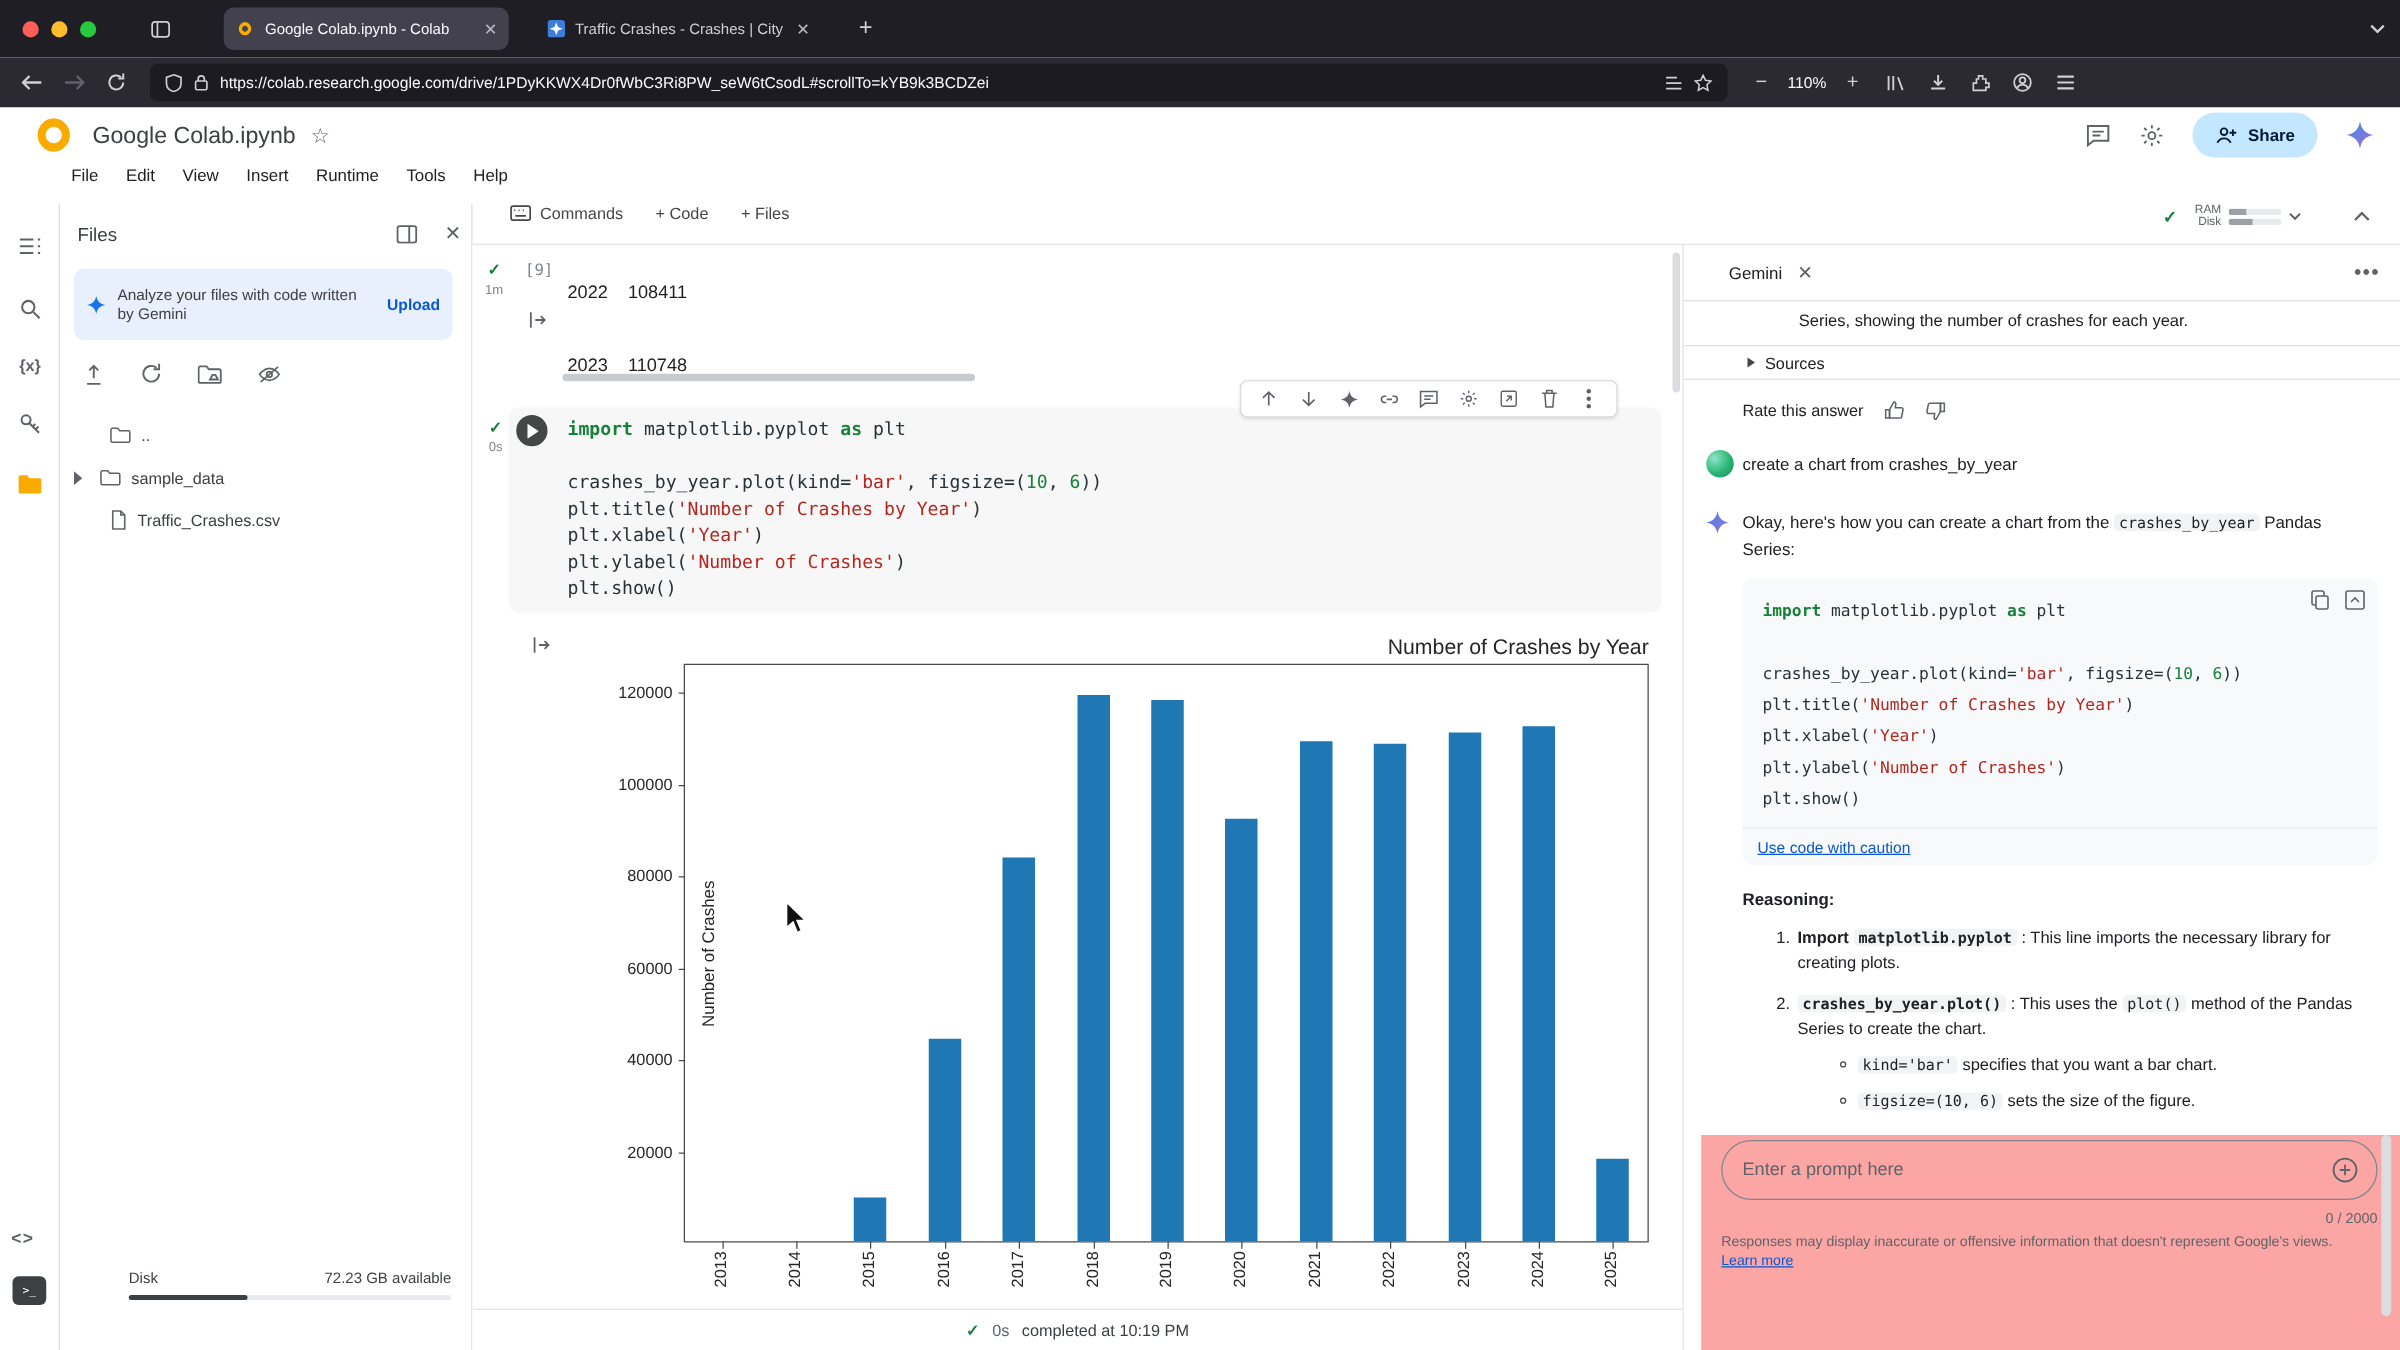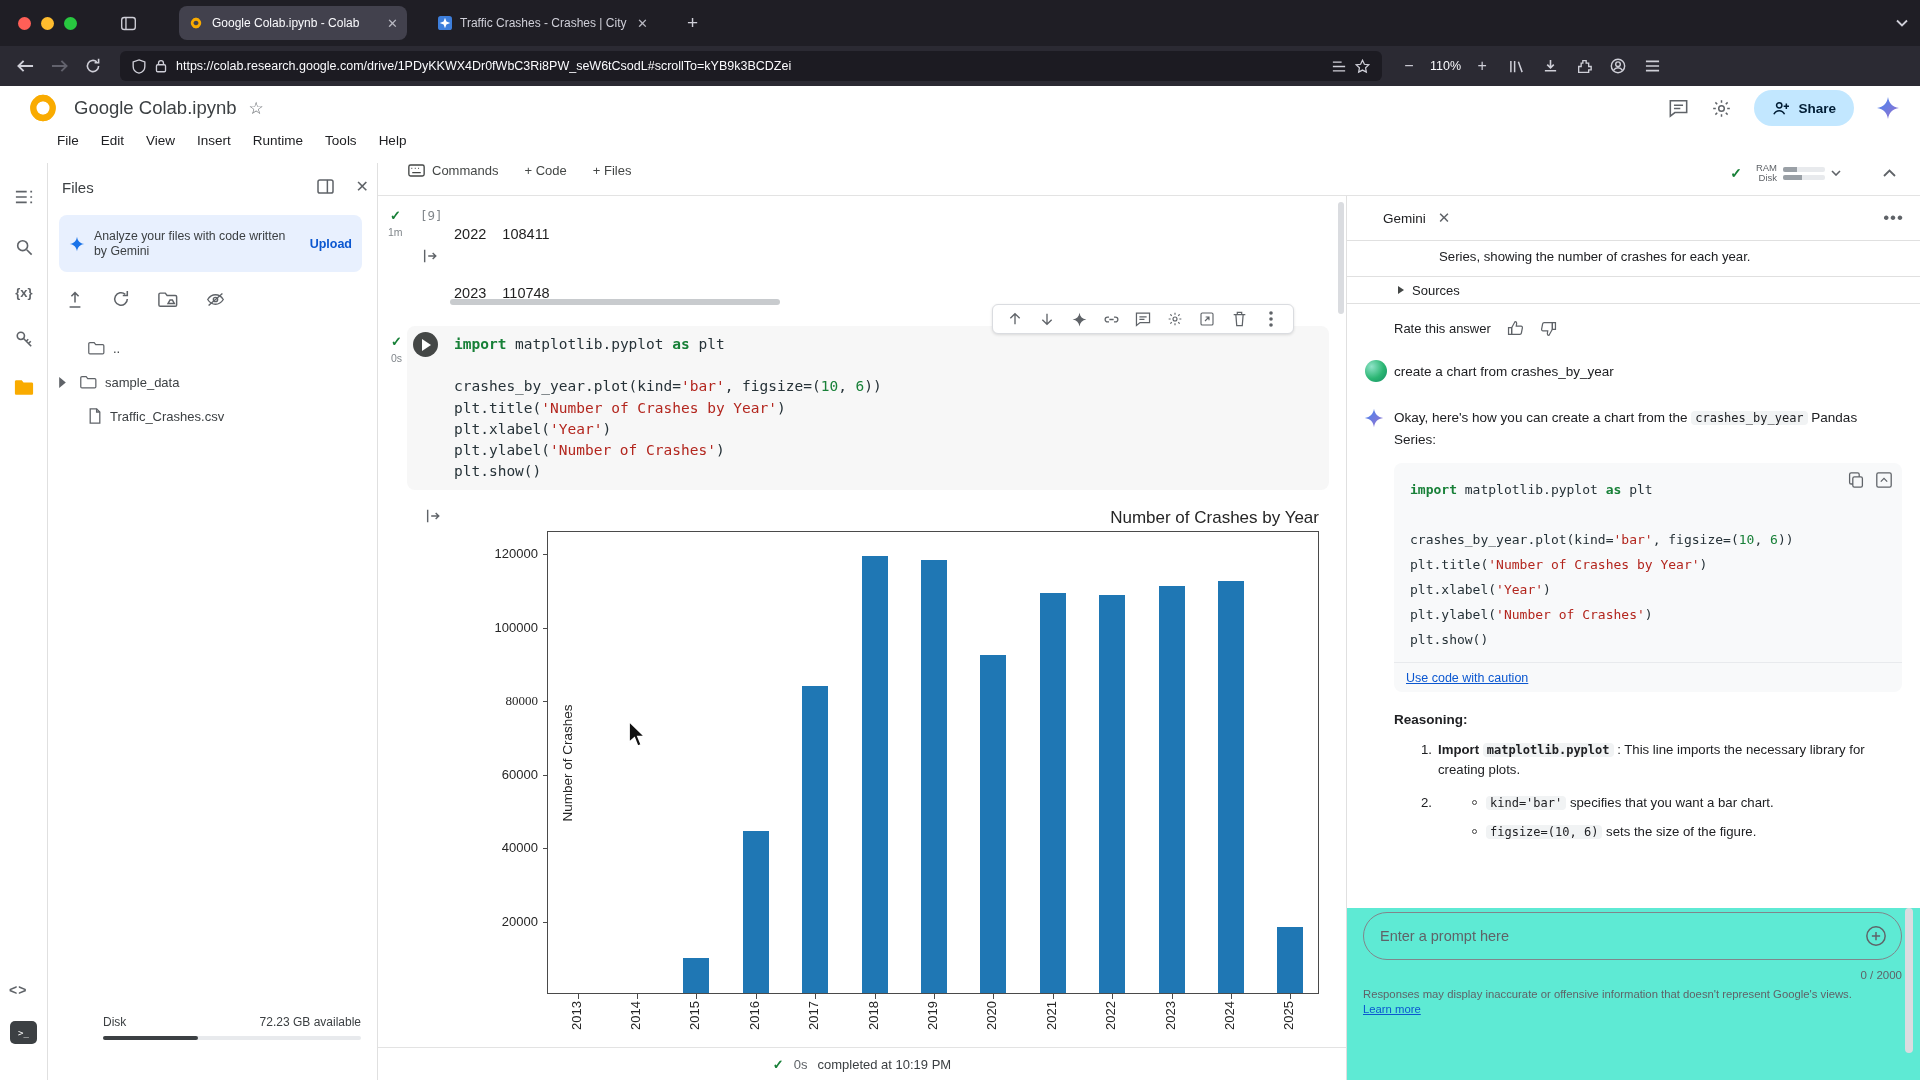--- a/index.html
+++ b/index.html
@@ -126,21 +126,21 @@
 .gem-code{padding:14px 16px 10px 16px}
 .gem-code .cl{font-size:13px;line-height:25px}
 .codeblk-icons{position:absolute;right:10px;top:9px;display:flex;gap:12px}
 .caution{border-top:1px solid #e8eaed;height:30px;display:flex;align-items:center;padding-left:12px}
 .caution a{font-size:12.5px;color:#0b57d0;text-decoration:underline}
 .reasoning-title{margin-top:20px;font-size:13.5px;font-weight:700;color:#202124}
 .ritem{position:relative;margin-top:13px;padding-left:44px;width:500px;font-size:13.2px;line-height:20px;color:#202124}
 .rnum{position:absolute;left:27px;top:0}
 .rbullet{position:relative;margin-top:9px;padding-left:92px;width:520px;font-size:13.2px;line-height:20px;color:#202124}
 .rbullet .dot{position:absolute;left:78px;top:7px;width:5px;height:5px;border:1px solid #444;border-radius:50%}
-.gem-bottom{position:absolute;left:0;right:0;bottom:0;height:172px;background:#5eead4;padding:4px 18px 0 16px}
+.gem-bottom{position:absolute;left:14px;right:0;bottom:0;height:172px;background:#fca5a5;padding:4px 18px 0 16px}
 .promptbox{height:48px;border:1px solid #80868b;border-radius:24px;display:flex;align-items:center;padding:0 14px 0 16px}
 .promptbox input{flex:1;border:none;outline:none;font-size:14.5px;color:#202124;font-family:"Liberation Sans",sans-serif;background:transparent}
 .promptbox input::placeholder{color:#5f6368}
 .counter{margin-top:9px;text-align:right;font-size:11.5px;color:#5f6368}
 .disclaimer{margin-top:6px;font-size:11.3px;color:#5f6368;line-height:15px}
 .disclaimer a{color:#0b57d0;text-decoration:underline}
 .gemscroll{position:absolute;right:7px;width:8px;top:712px;height:145px;background:#dadce0;border-radius:4px}
 </style>
 </head>
 <body>
@@ -572,21 +572,21 @@
             <div class="chart">
               <div class="chart-title">Number of Crashes by Year</div>
               <div class="ylabel-rot">Number of Crashes</div>
               <div class="plot">
                   <div class="ytick" style="top: 381.508px;">20000</div>
                   <div class="ytm" style="top: 389.508px;"></div>
                   <div class="ytick" style="top: 308.016px;">40000</div>
                   <div class="ytm" style="top: 316.016px;"></div>
                   <div class="ytick" style="top: 234.524px;">60000</div>
                   <div class="ytm" style="top: 242.524px;"></div>
-                  <div class="ytick" style="top: 161.032px; font-family: Liberation Serif, serif;">80000</div>
+                  <div class="ytick" style="top: 161.032px;">80000</div>
                   <div class="ytm" style="top: 169.032px;"></div>
                   <div class="ytick" style="top: 87.5397px;">100000</div>
                   <div class="ytm" style="top: 95.5397px;"></div>
                   <div class="ytick" style="top: 14.0476px;">120000</div>
                   <div class="ytm" style="top: 22.0476px;"></div>
                   <div class="bar" style="left: 16.6923px; height: 0.0073492px; background: rgb(31, 119, 180);"></div>
                   <div class="xtm" style="left: 29.6923px;"></div>
                   <div class="xlab" style="left: 20.6923px;">2013</div>
                   <div class="bar" style="left: 76.0769px; height: 0.0220476px; background: rgb(31, 119, 180);"></div>
                   <div class="xtm" style="left: 89.0769px;"></div>
@@ -724,20 +724,21 @@
             </div>
 
             <div class="reasoning-title">Reasoning:</div>
 
             <div class="ritem">
               <span class="rnum">1.</span>
               <span><span class="sg-b">Import </span><span class="sg-b sg-c">matplotlib.pyplot</span><span> : This line imports the necessary library for creating plots.</span></span>
             </div>
             <div class="ritem">
               <span class="rnum">2.</span>
+              <span><span class="sg-b sg-c">crashes_by_year.plot()</span><span> : This uses the </span><span class="sg-c">plot()</span><span> method of the Pandas Series to create the chart.</span></span>
             </div>
             <div class="rbullet">
               <span class="dot"></span>
               <span><span class="sg-c">kind='bar'</span><span> specifies that you want a bar chart.</span></span>
             </div>
             <div class="rbullet">
               <span class="dot"></span>
               <span><span class="sg-c">figsize=(10, 6)</span><span> sets the size of the figure.</span></span>
             </div>
           </div>

